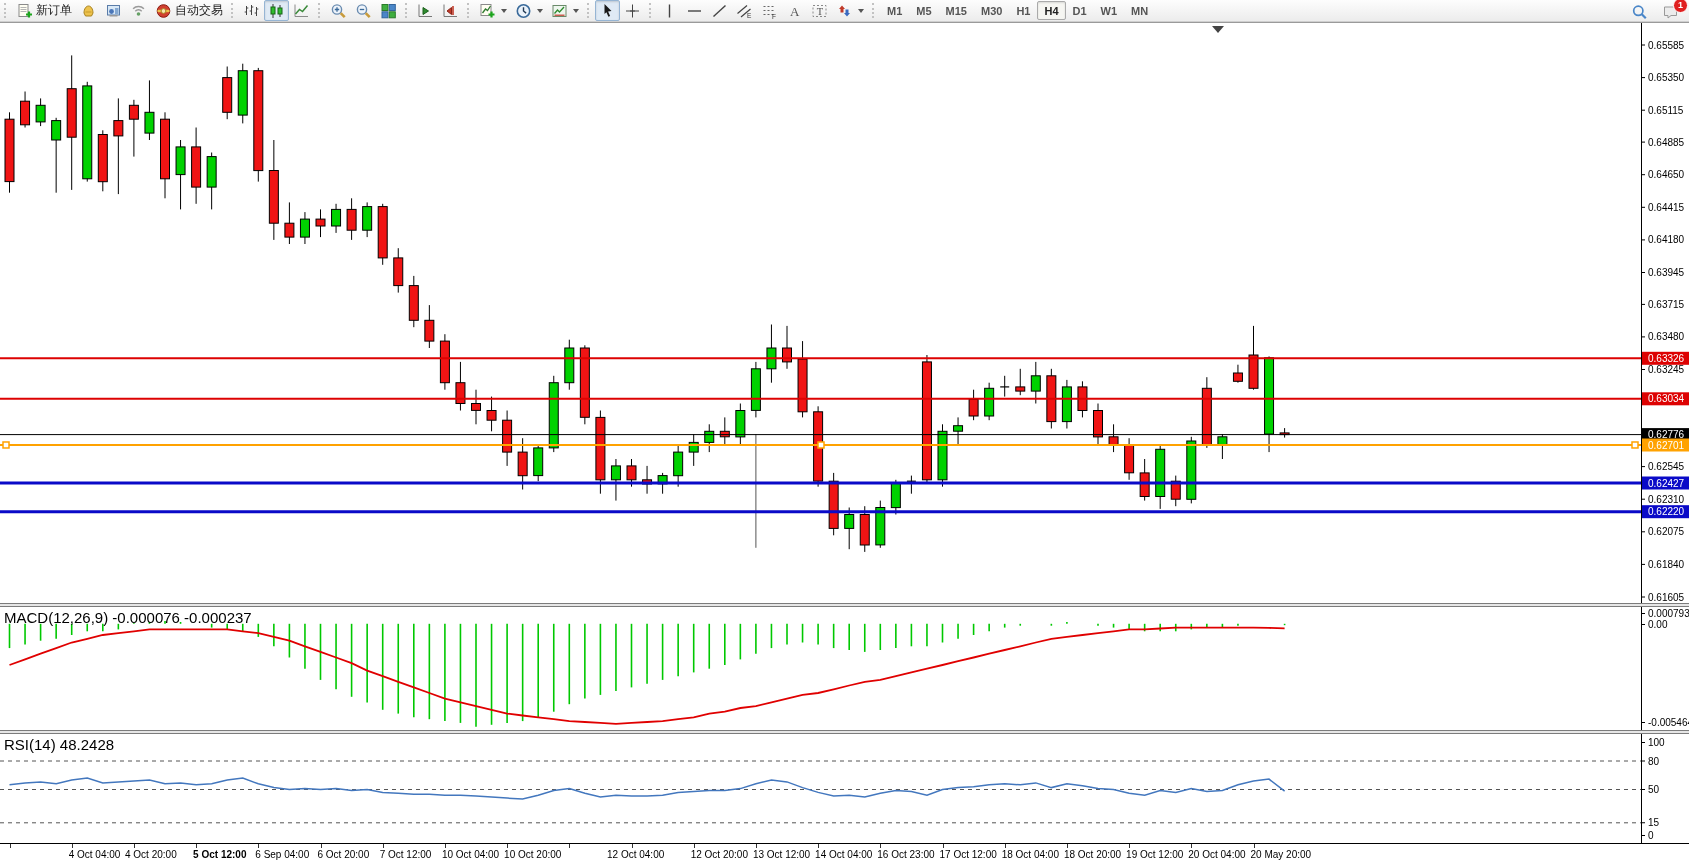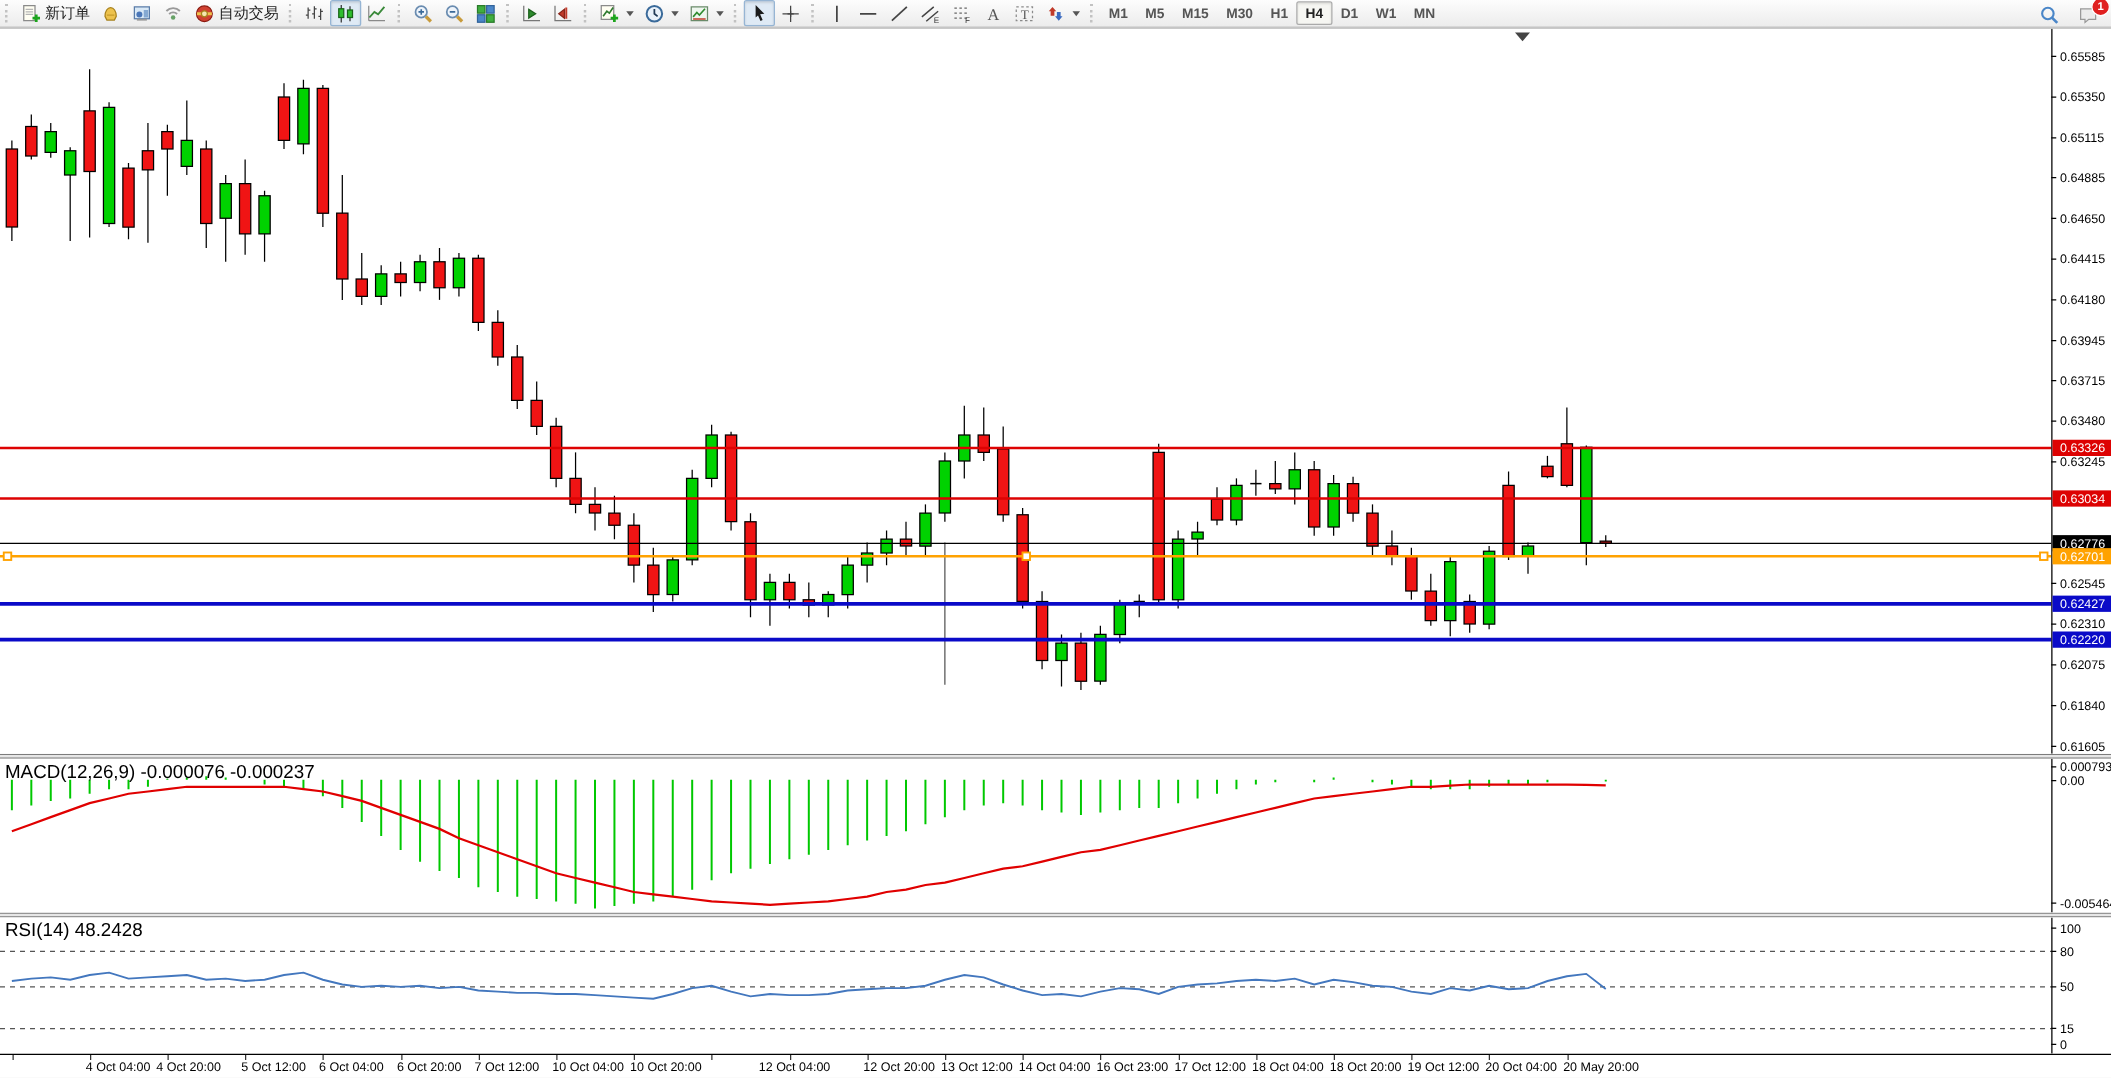--- a/index.html
+++ b/index.html
@@ -666,23 +666,23 @@
         </svg>
       </div>
     <div id="time-axis">
         <span class="tick" style="left: 9.5px;"></span>
         <span class="tl" style="left: 6.5px; margin-top: 48px;">3 Oct 2022</span>
         <span class="tick" style="left: 71.7px;"></span>
         <span class="tl" style="left: 68.7px;">4 Oct 04:00</span>
         <span class="tick" style="left: 133.9px;"></span>
         <span class="tl" style="left: 125px;">4 Oct 20:00</span>
         <span class="tick" style="left: 196.1px;"></span>
-        <span class="tl" style="left: 193.1px;">5 Oct 12:00</span>
+        <span class="tl" style="left: 193.1px; font-weight: bold;">5 Oct 12:00</span>
         <span class="tick" style="left: 258.3px;"></span>
-        <span class="tl" style="left: 255.3px;">6 Oct 04:00</span>
+        <span class="tl" style="left: 255.3px;">6 Sep 04:00</span>
         <span class="tick" style="left: 320.5px;"></span>
         <span class="tl" style="left: 317.5px;">6 Oct 20:00</span>
         <span class="tick" style="left: 382.7px;"></span>
         <span class="tl" style="left: 379.7px;">7 Oct 12:00</span>
         <span class="tick" style="left: 444.9px;"></span>
         <span class="tl" style="left: 441.9px;">10 Oct 04:00</span>
         <span class="tick" style="left: 507.1px;"></span>
         <span class="tl" style="left: 504.1px;">10 Oct 20:00</span>
         <span class="tick" style="left: 569.3px;"></span>
         <span class="tl" style="left: 560px; margin-top: 31px;">11 Oct 12:00</span>

